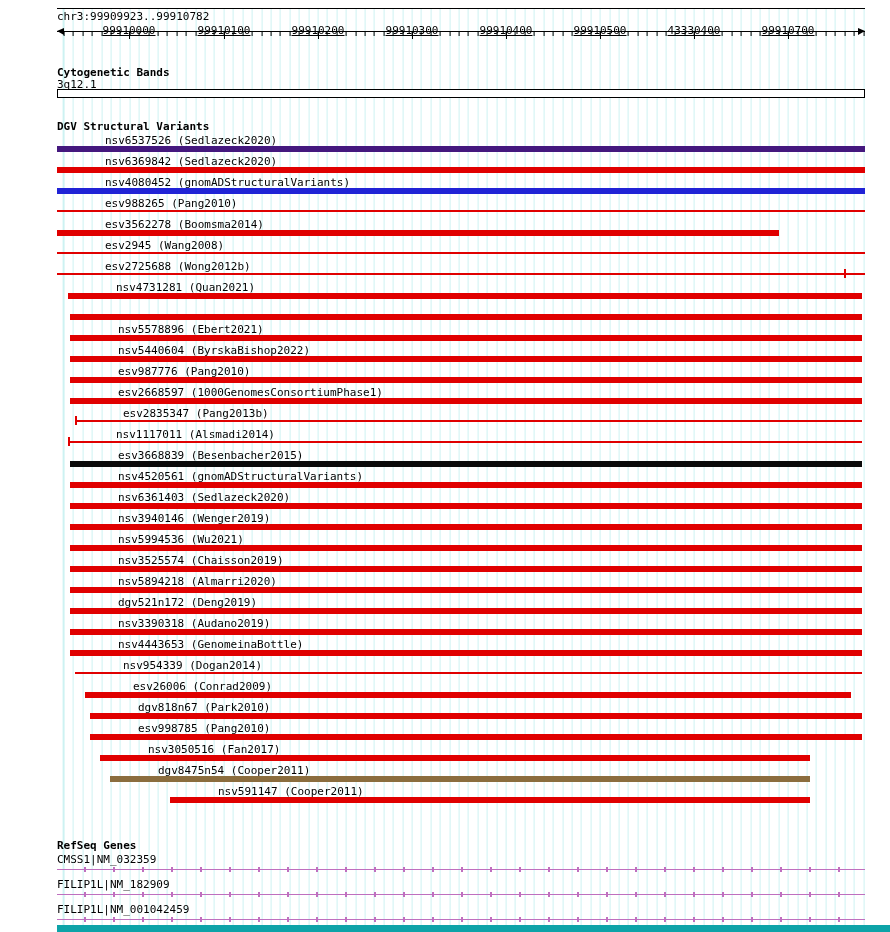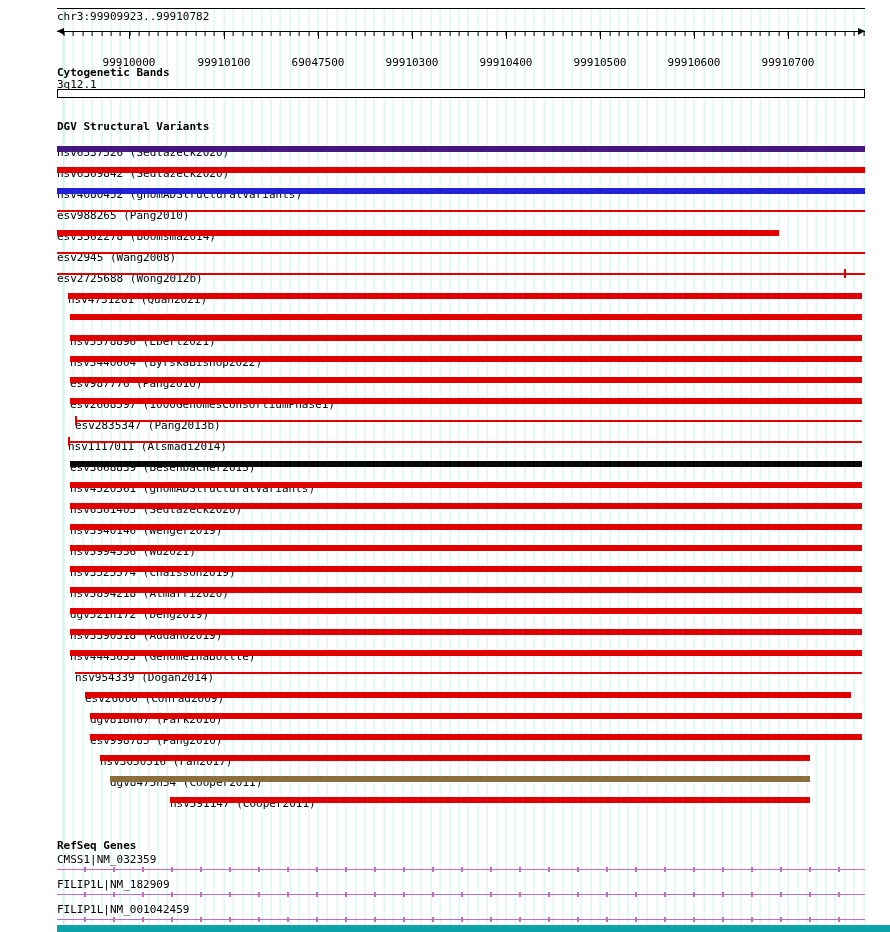--- a/index.html
+++ b/index.html
@@ -20,28 +20,28 @@
   .arrow-left{position:absolute;left:57px;top:28px;width:0;height:0;
     border-top:3px solid transparent;border-bottom:4px solid transparent;border-right:7px solid #000;}
   .arrow-right{position:absolute;left:858px;top:28px;width:0;height:0;
     border-top:3px solid transparent;border-bottom:4px solid transparent;border-left:7px solid #000;}
   .minor-ticks{
     position:absolute;left:57px;top:32px;width:809px;height:4px;
     background:repeating-linear-gradient(to right,#000 0,#000 1px,transparent 1px,transparent 9.406px);
     background-position:6.6px 0;
   }
   .major-tick{position:absolute;top:32px;width:1px;height:7px;background:#000;}
-  .tick-label{position:absolute;top:56px;transform:translateX(-50%);white-space:nowrap;}
+  .tick-label{position:absolute;top:24px;transform:translateX(-50%);white-space:nowrap;text-decoration:underline;}
   .section-title{position:absolute;left:57px;font-weight:bold;white-space:nowrap;}
   .cyto-title{top:66px;}
   .band-label{position:absolute;left:57px;top:78px;white-space:nowrap;}
   .band-box{position:absolute;left:57px;top:89px;width:806px;height:7px;border:1px solid #000;background:#fff;}
   .dgv-title{top:120px;}
   .variant-row{position:absolute;left:0;width:890px;height:21px;}
-  .variant-label{position:absolute;top:12px;white-space:nowrap;}
+  .variant-label{position:absolute;top:0;white-space:nowrap;margin-left:48px;}
   .variant-bar{position:absolute;}
   .variant-tick{position:absolute;top:9px;width:2px;height:9px;}
   .refseq-title{top:839px;}
   .gene-row{position:absolute;left:0;width:804px;height:25px;}
   .gene-label{position:absolute;left:57px;top:0;white-space:nowrap;}
   .gene-glyph{
     position:absolute;left:57px;top:14px;width:808px;height:5px;
     background-image:
       linear-gradient(#bf6fbf,#bf6fbf),
       repeating-linear-gradient(to right,transparent 0,transparent 27px,#bf6fbf 27px,#bf6fbf 29px);
@@ -62,29 +62,29 @@
   <div id="ruler">
     <div class="ruler-line"></div>
     <div class="arrow-left"></div>
     <div class="arrow-right"></div>
     <div class="minor-ticks"></div>
   <div class="major-tick" style="left: 129px;"></div>
       <div class="tick-label" style="left: 129px;">99910000</div>
       <div class="major-tick" style="left: 224px;"></div>
       <div class="tick-label" style="left: 224px;">99910100</div>
       <div class="major-tick" style="left: 318px;"></div>
-      <div class="tick-label" style="left: 318px;">69047500</div>
+      <div class="tick-label" style="left: 318px;">99910200</div>
       <div class="major-tick" style="left: 412px;"></div>
       <div class="tick-label" style="left: 412px;">99910300</div>
       <div class="major-tick" style="left: 506px;"></div>
       <div class="tick-label" style="left: 506px;">99910400</div>
       <div class="major-tick" style="left: 600px;"></div>
       <div class="tick-label" style="left: 600px;">99910500</div>
       <div class="major-tick" style="left: 694px;"></div>
-      <div class="tick-label" style="left: 694px;">99910600</div>
+      <div class="tick-label" style="left: 694px;">43330400</div>
       <div class="major-tick" style="left: 788px;"></div>
       <div class="tick-label" style="left: 788px;">99910700</div>
     </div>
 
   <div class="section-title cyto-title">Cytogenetic Bands</div>
   <div class="band-label">3q12.1</div>
   <div class="band-box"></div>
 
   <div class="section-title dgv-title">DGV Structural Variants</div>
   <div id="variants">

